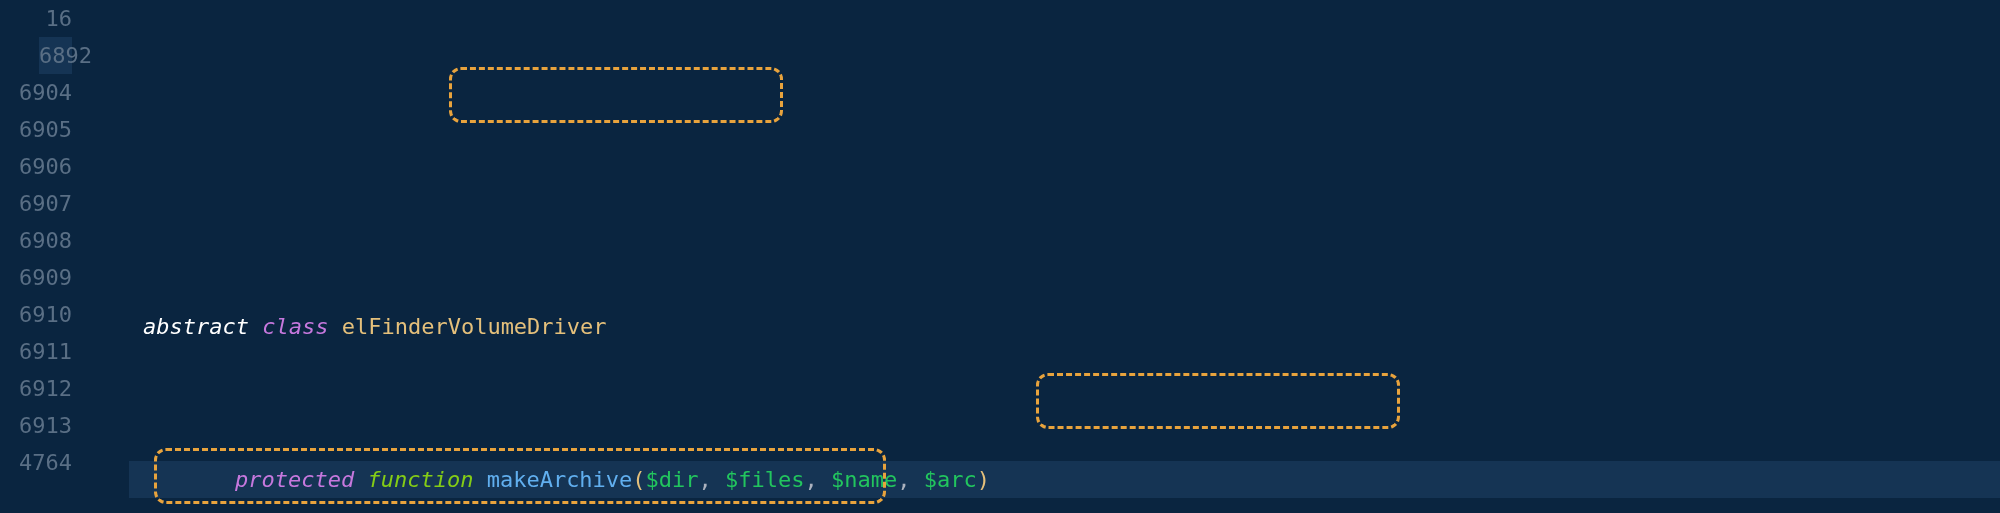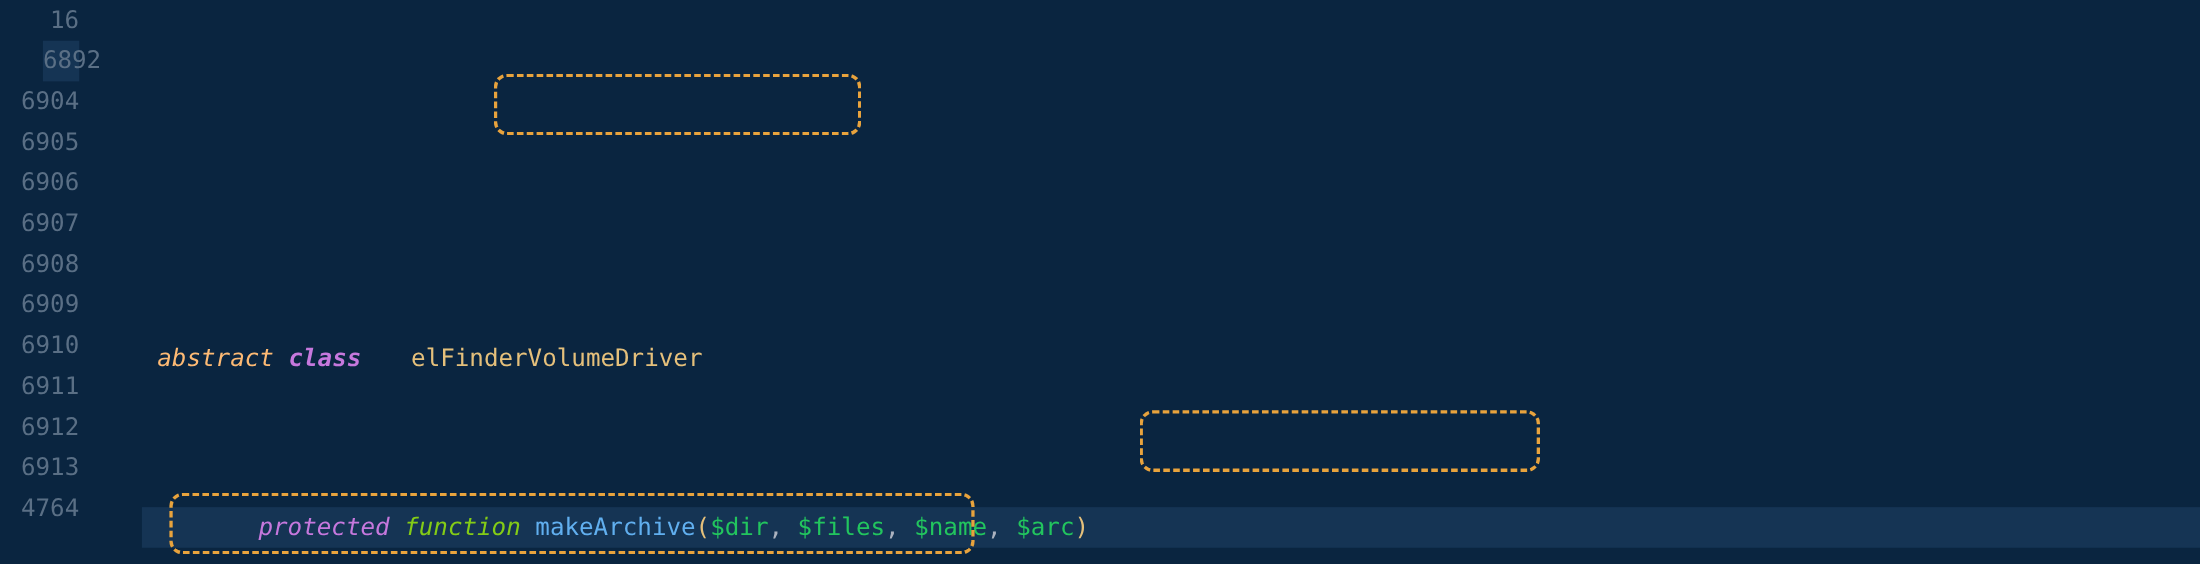--- a/index.html
+++ b/index.html
@@ -32,25 +32,25 @@
       position: relative;
       white-space: pre;
     }
     .line {
       height: 37px;
     }
     .highlighted-line {
       background-color: #153454;
       margin-left: 39px;
     }
-    .keyword-abstract { color: #fdba74; font-style: italic; }
-    .keyword-class { color: #c678dd; font-style: italic; font-weight: bold; }
+    .keyword-abstract { color: #ffffff; font-style: italic; }
+    .keyword-class { color: #c678dd; font-style: italic; }
     .keyword-protected { color: #c678dd; font-style: italic; }
     .keyword-function { color: #84cc16; font-style: italic; }
-    .class-name { color: #e5c07b; margin-left: 32px; }
+    .class-name { color: #e5c07b; }
     .function-name { color: #61afef; }
     .variable { color: #22c55e; }
     .paren { color: #e5c07b; }
     .punct { color: #abb2bf; }
     .plain { color: #abb2bf; }
     
     
     .highlight-box {
       position: absolute;
       border: 3px dashed #e8a33d;

